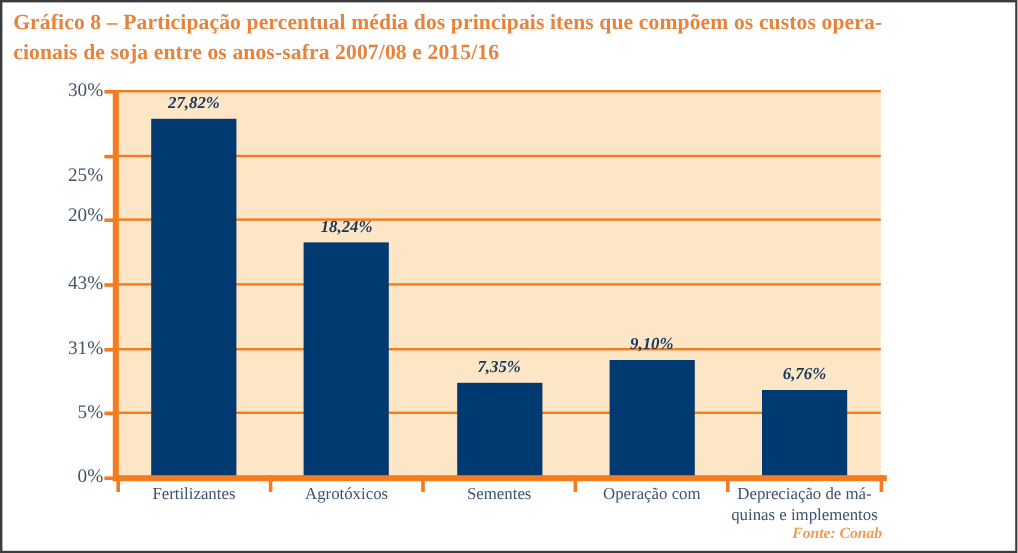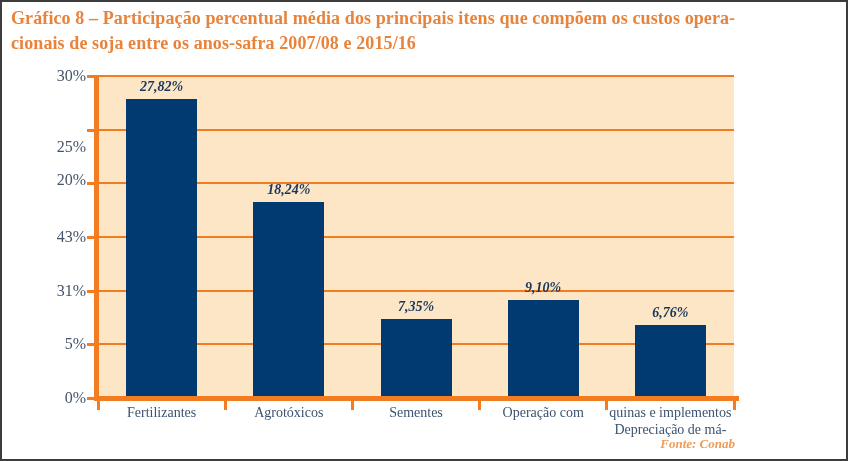--- a/index.html
+++ b/index.html
@@ -179,19 +179,19 @@
         <div class="cat-label" style="left: 223.2px; width: 127.2px;">
           <div>Agrotóxicos</div>
         </div>
         <div class="cat-label" style="left: 350.4px; width: 127.2px;">
           <div>Sementes</div>
         </div>
         <div class="cat-label" style="left: 477.6px; width: 127.2px;">
           <div>Operação com</div>
         </div>
         <div class="cat-label" style="left: 604.8px; width: 127.2px;">
+          <div>Depreciação de má-</div>
           <div>quinas e implementos</div>
-          <div>Depreciação de má-</div>
         </div>
       </div>
     <div class="source">Fonte: Conab</div>
   </div>
 </div>
 
 </body></html>

